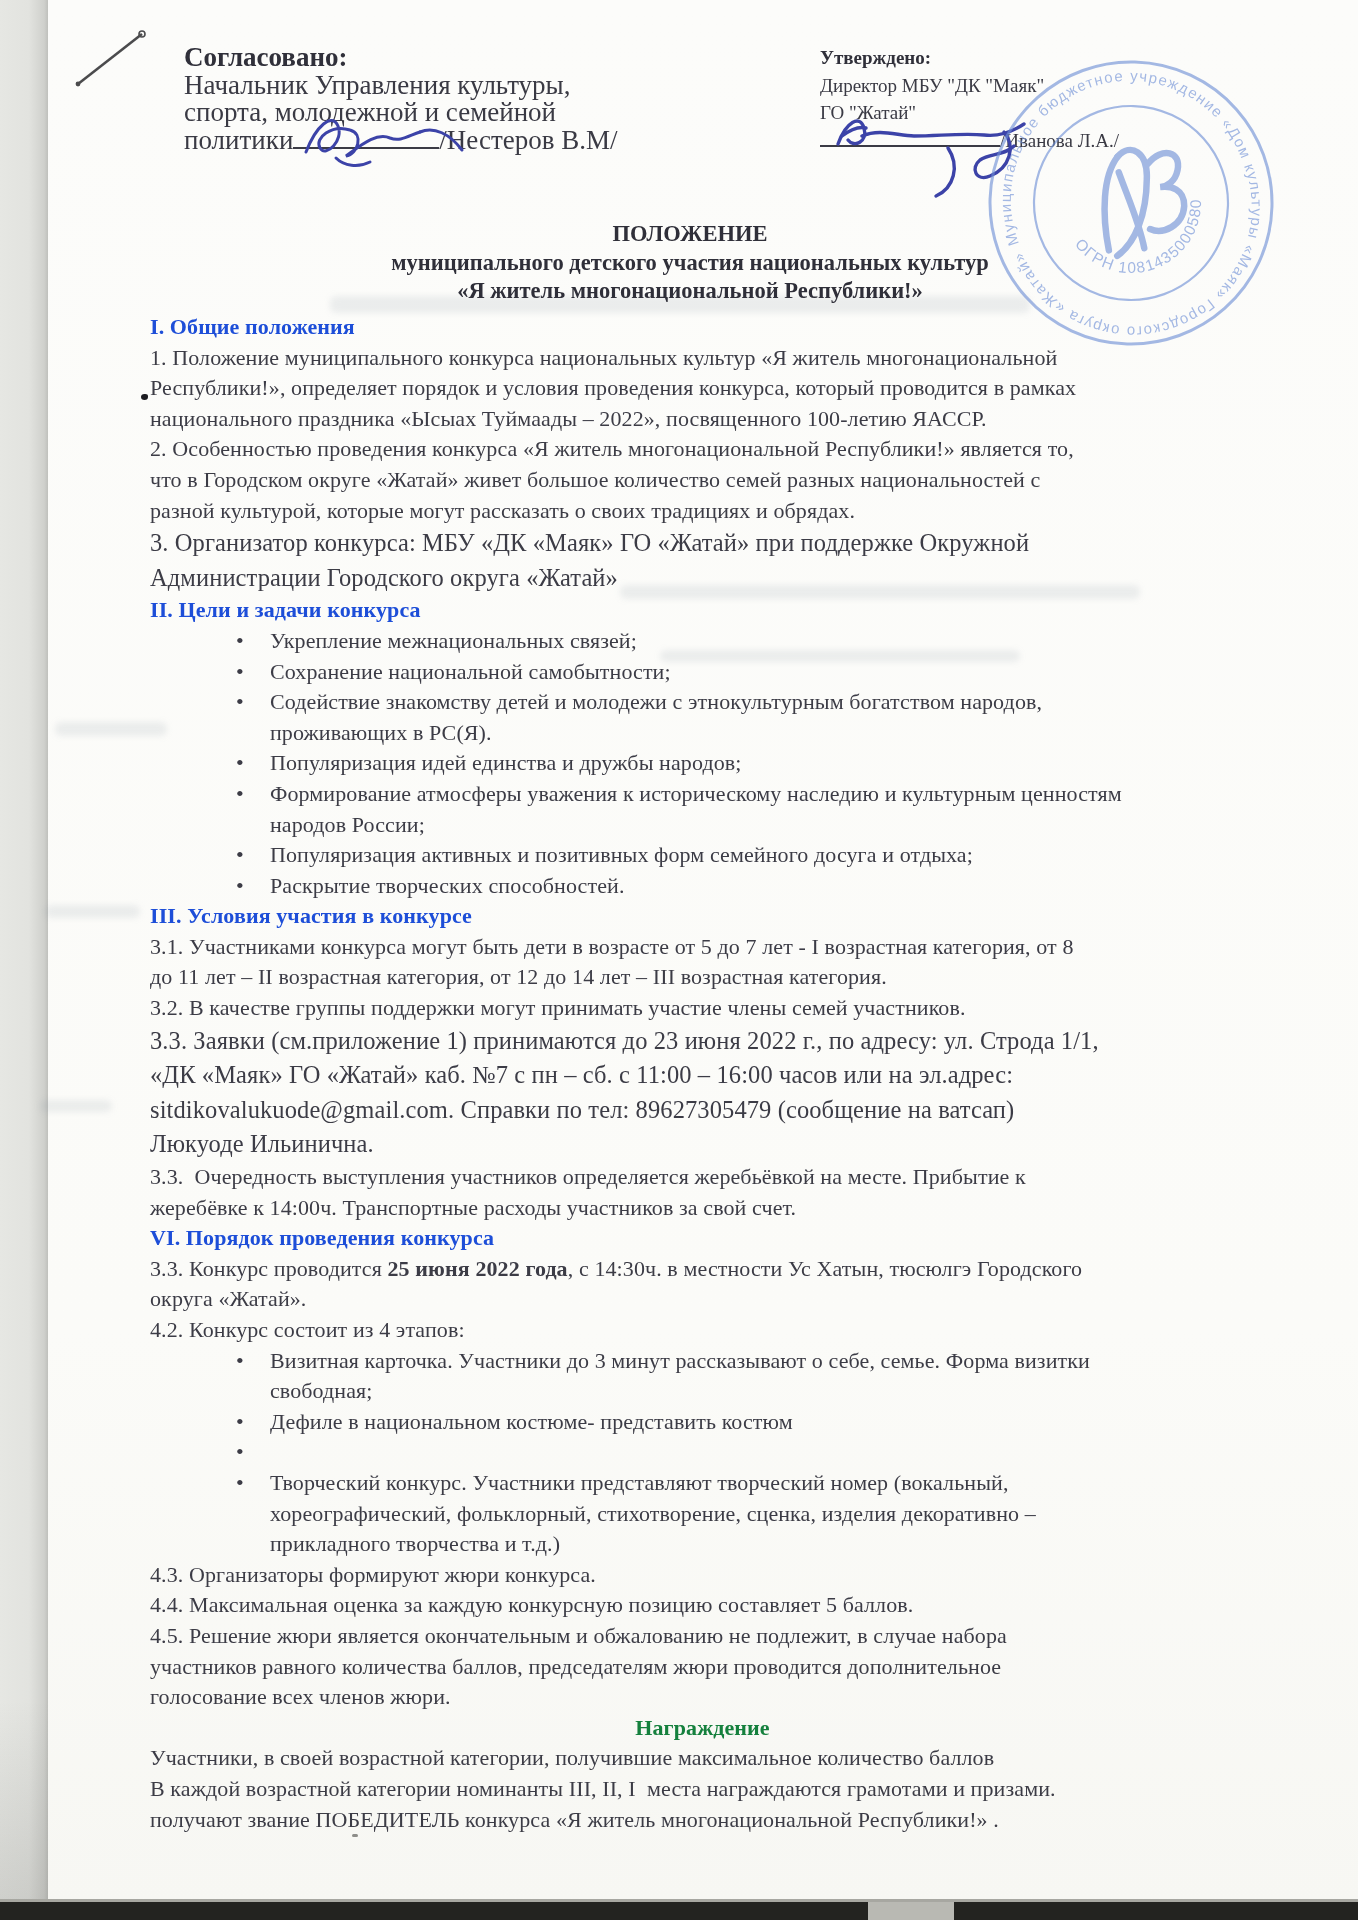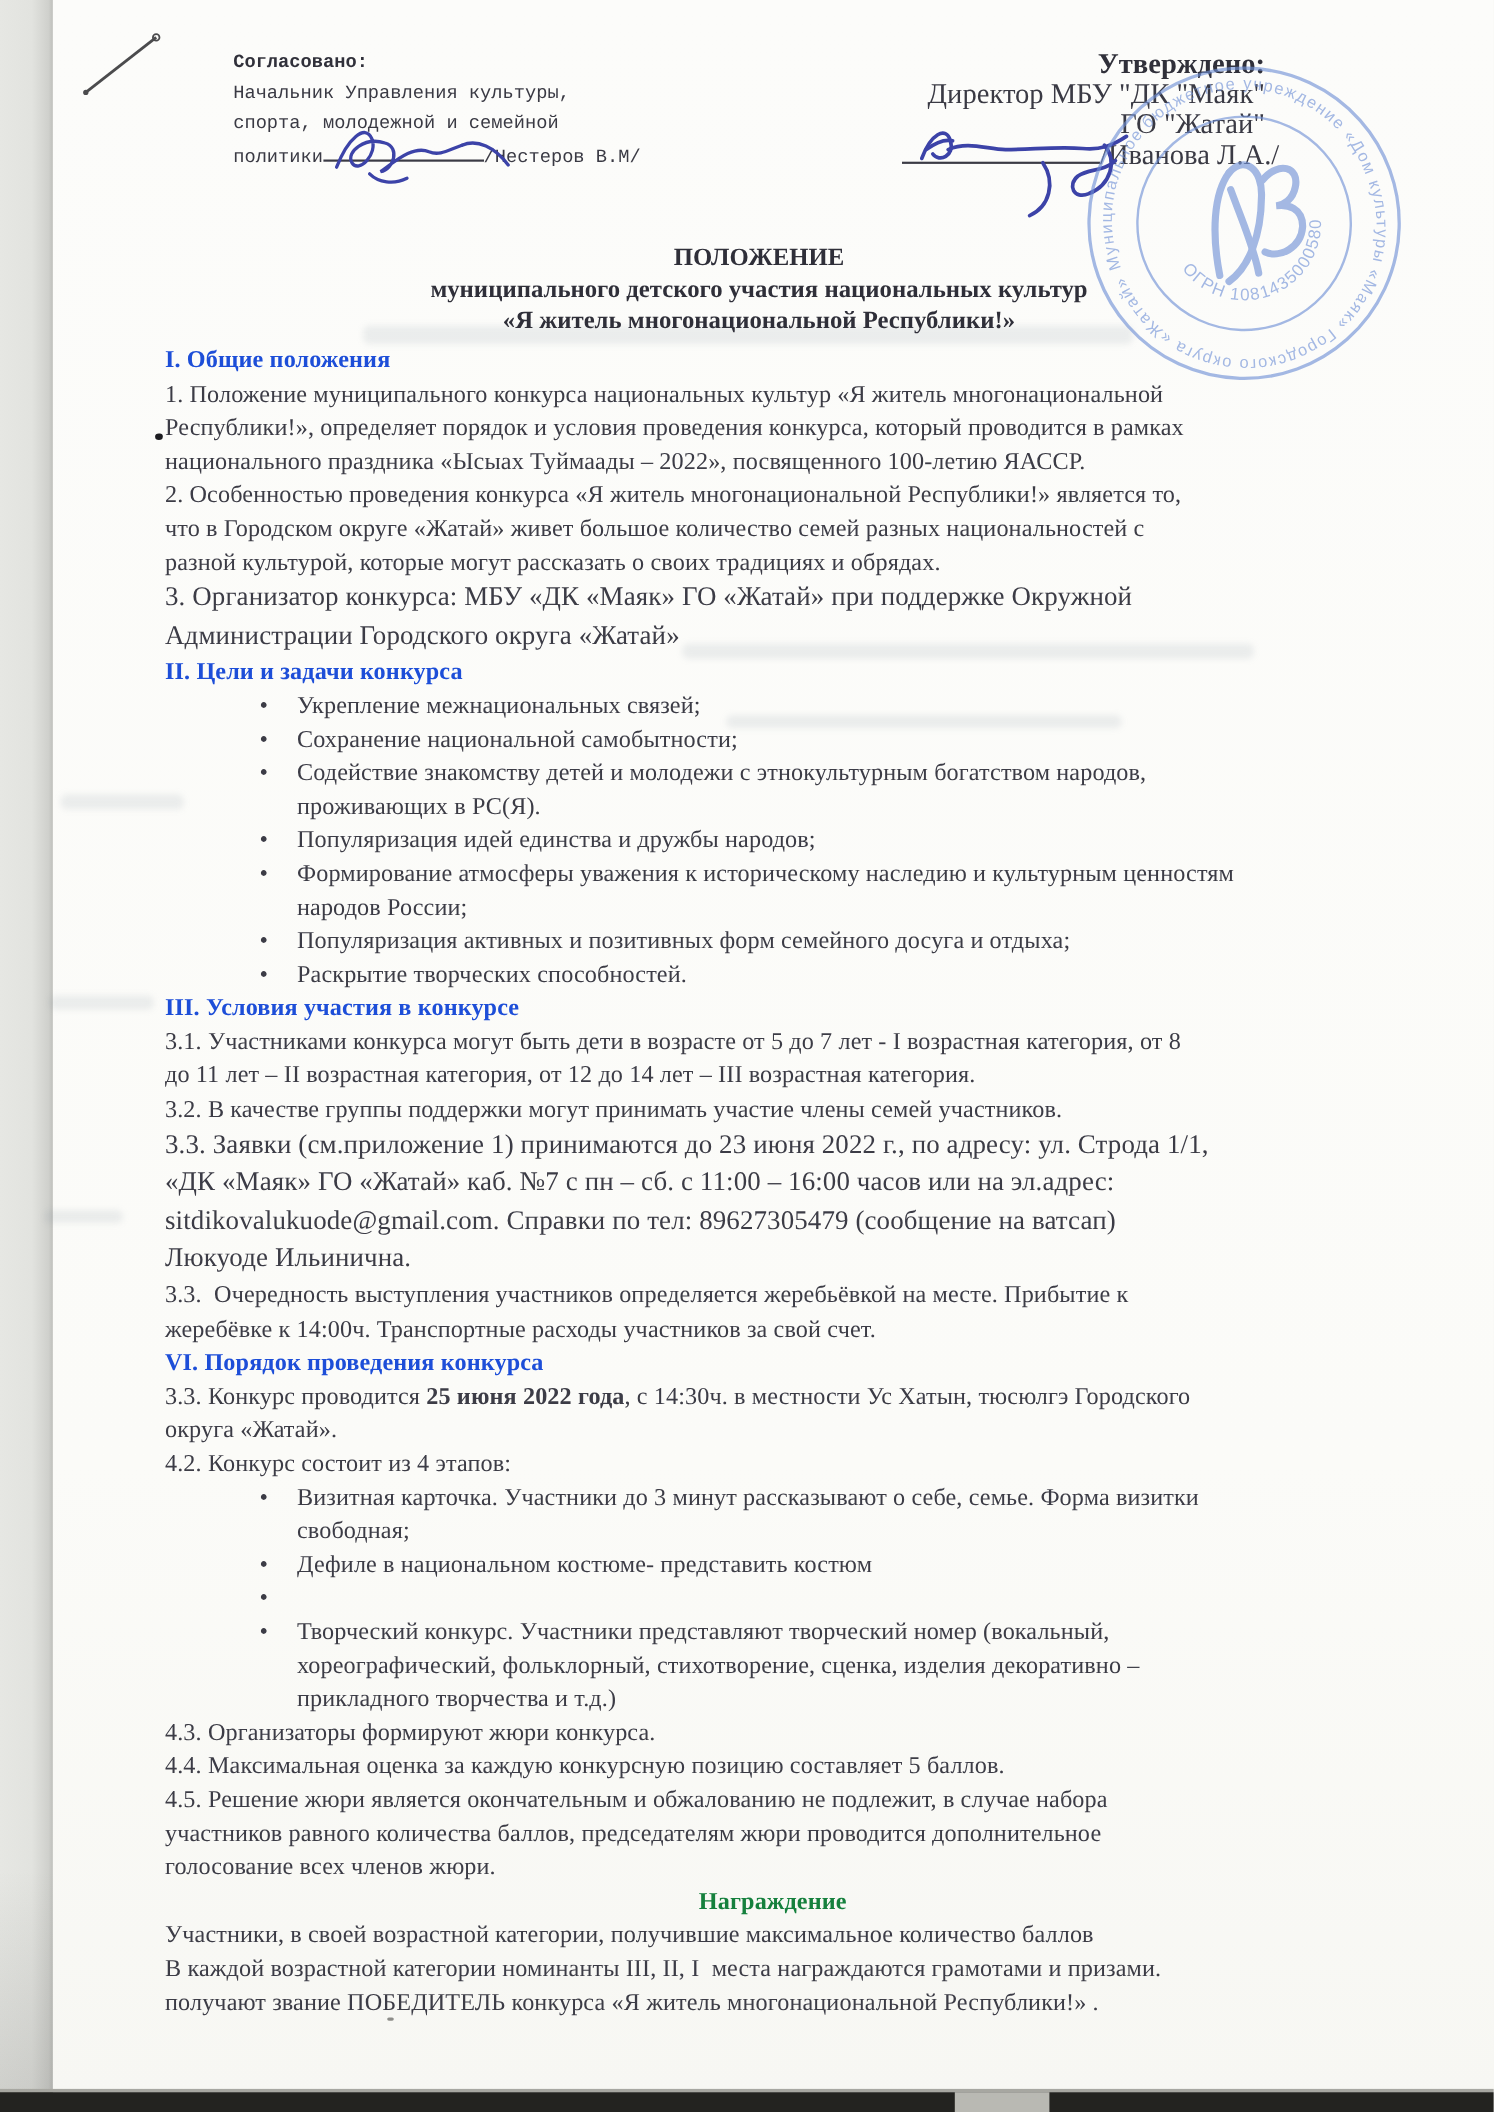--- a/index.html
+++ b/index.html
@@ -15,24 +15,24 @@
     background:linear-gradient(180deg,#fcfcfa 0%,#fbfbf8 70%,#f7f7f3 100%);}
   .edge-bottom{position:absolute;left:0;top:1902px;width:1358px;height:18px;background:#232320;}
   .edge-bottom-notch{position:absolute;left:868px;top:1902px;width:86px;height:18px;background:#b9b9b3;}
   .edge-bottom-hl{position:absolute;left:0;top:1899px;width:1358px;height:3px;background:#a7a7a1;}
 
   
   .ghost{position:absolute;border-radius:6px;filter:blur(3px);
     background:rgba(116,134,148,0.12);}
 
   
-  .hdr-left{position:absolute;left:212px;top:44px;width:600px;
-    font-size:17px;line-height:27.5px;color:#3a3a44;font-family:Liberation Mono, monospace;}
-  .hdr-right{position:absolute;left:820px;top:44px;width:330px;text-align:right;
-    font-size:26px;line-height:27.5px;color:#3a3a44;}
+  .hdr-left{position:absolute;left:184px;top:44px;width:600px;
+    font-size:27px;line-height:27.5px;color:#3a3a44;}
+  .hdr-right{position:absolute;left:820px;top:44px;width:330px;text-align:left;
+    font-size:19px;line-height:27.5px;color:#3a3a44;}
   .b{font-weight:bold;color:#30303a;}
   .uline{display:inline-block;border-bottom:2px solid #3b3b45;height:18px;vertical-align:baseline;}
   .u-left{width:146px;}
   .u-right{width:180px;}
   .sigline{white-space:pre;}
 
   
   .title{position:absolute;left:150px;top:220px;width:1080px;text-align:center;
     font-weight:bold;color:#2f2f39;font-size:22.5px;line-height:28.5px;}
 

